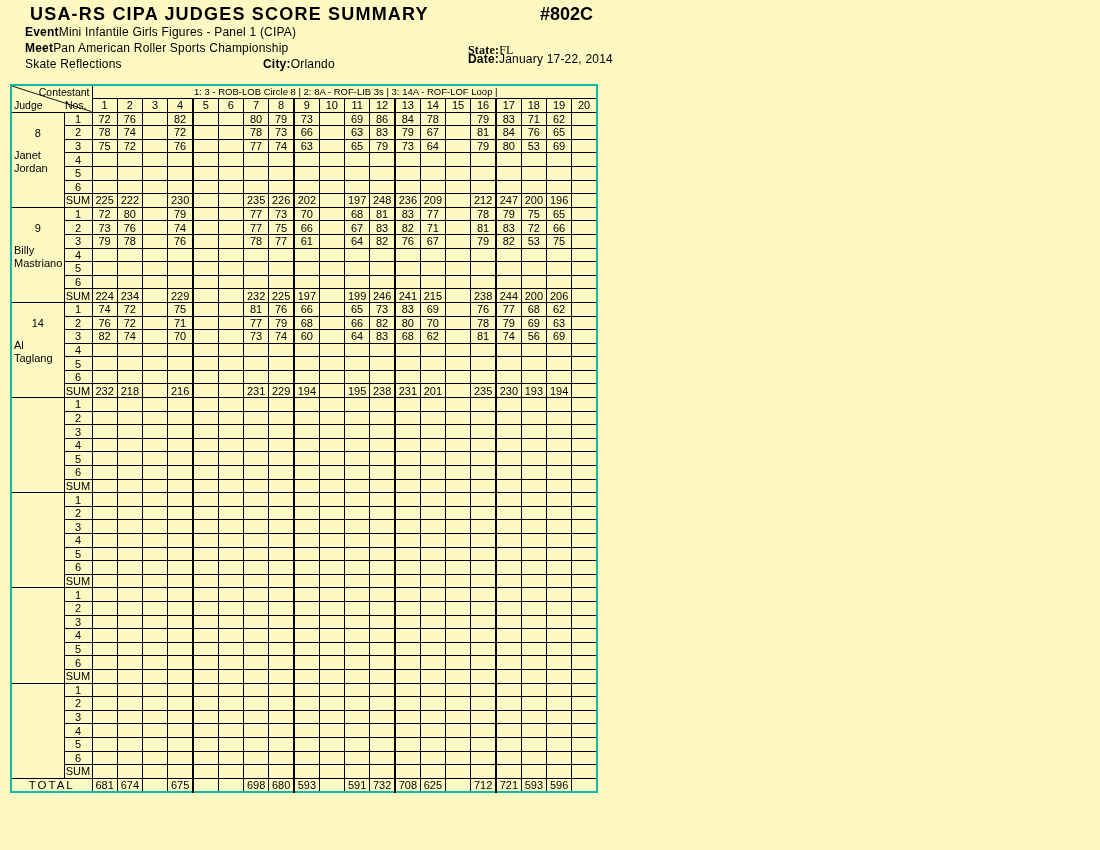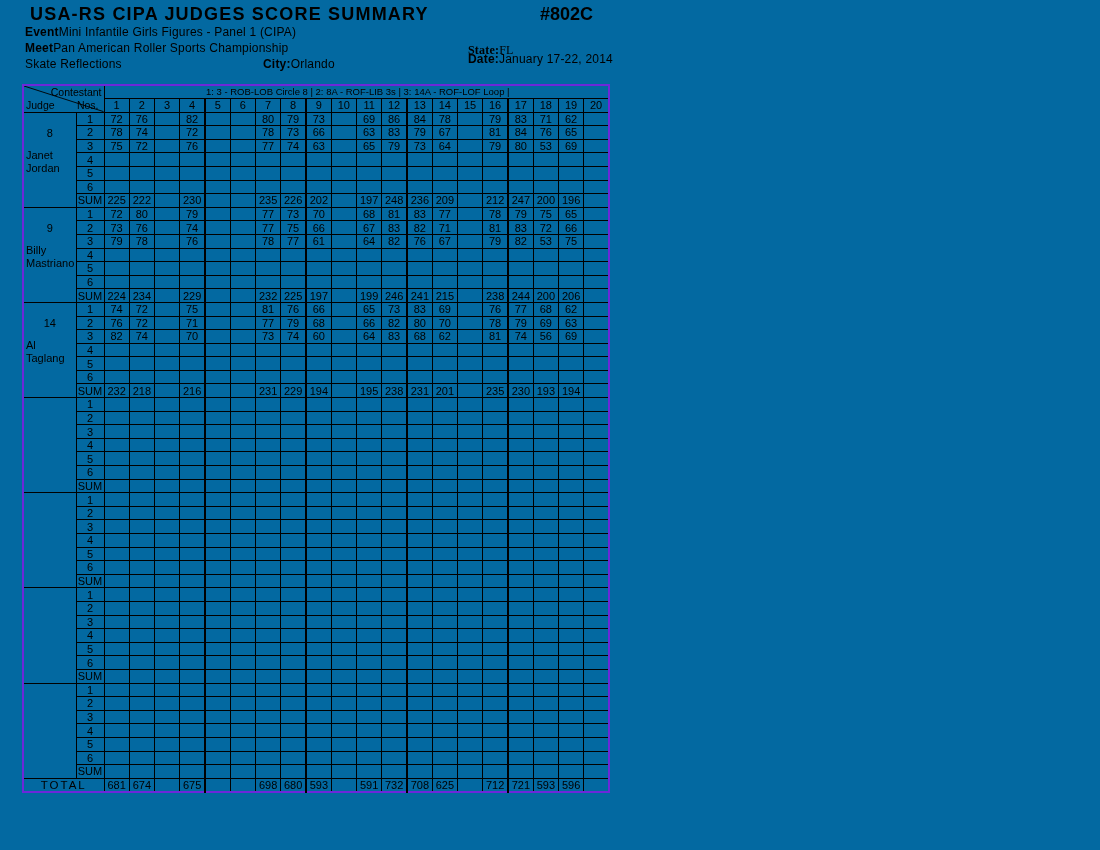--- a/index.html
+++ b/index.html
@@ -1,26 +1,26 @@
 <!DOCTYPE html>
 <html><head>
 <meta charset="utf-8">
 <style>
   * { box-sizing: border-box; }
   html, body { margin: 0; padding: 0; background: #fff; }
   .canvas {
-    position: relative; width: 1100px; height: 850px; background: #0369a1;
+    position: relative; width: 1100px; height: 850px; background: #fef9c3;
     font-family: "Liberation Sans", sans-serif; color: #000;
   }
   .doc-title { position: absolute; left: 30px; top: 4px; font-size: 18px; font-weight: bold; letter-spacing: 1.2px; white-space: nowrap; }
   .doc-number { position: absolute; left: 540px; top: 4px; font-size: 18px; font-weight: bold; }
   .meta-item { position: absolute; font-size: 12px; white-space: nowrap; letter-spacing: 0.2px; }
   .meta-item b { font-weight: bold; margin-top: 16px; }
 
-  #score-table { position: absolute; left: 22px; top: 84px; border-collapse: collapse; table-layout: fixed; border: 2px solid #6d28d9; }
+  #score-table { position: absolute; left: 10px; top: 84px; border-collapse: collapse; table-layout: fixed; border: 2px solid #14b8a6; }
   #score-table td {
     border: 1px solid #000; padding: 0; height: 13.6px;
     font-size: 11px; line-height: 12px; text-align: center;
     white-space: nowrap; overflow: hidden;
   }
   #score-table td.thick-r { border-right-width: 2px; }
 
   .corner-cell { position: relative; border-right-width: 2px; border-bottom-width: 2px; overflow: visible !important; }
   .corner-cell .diag { position: absolute; left: 0; top: 0; width: 100%; height: 100%; }
   .corner-top { position: absolute; top: 0; right: 2px; font-size: 10.5px; }

